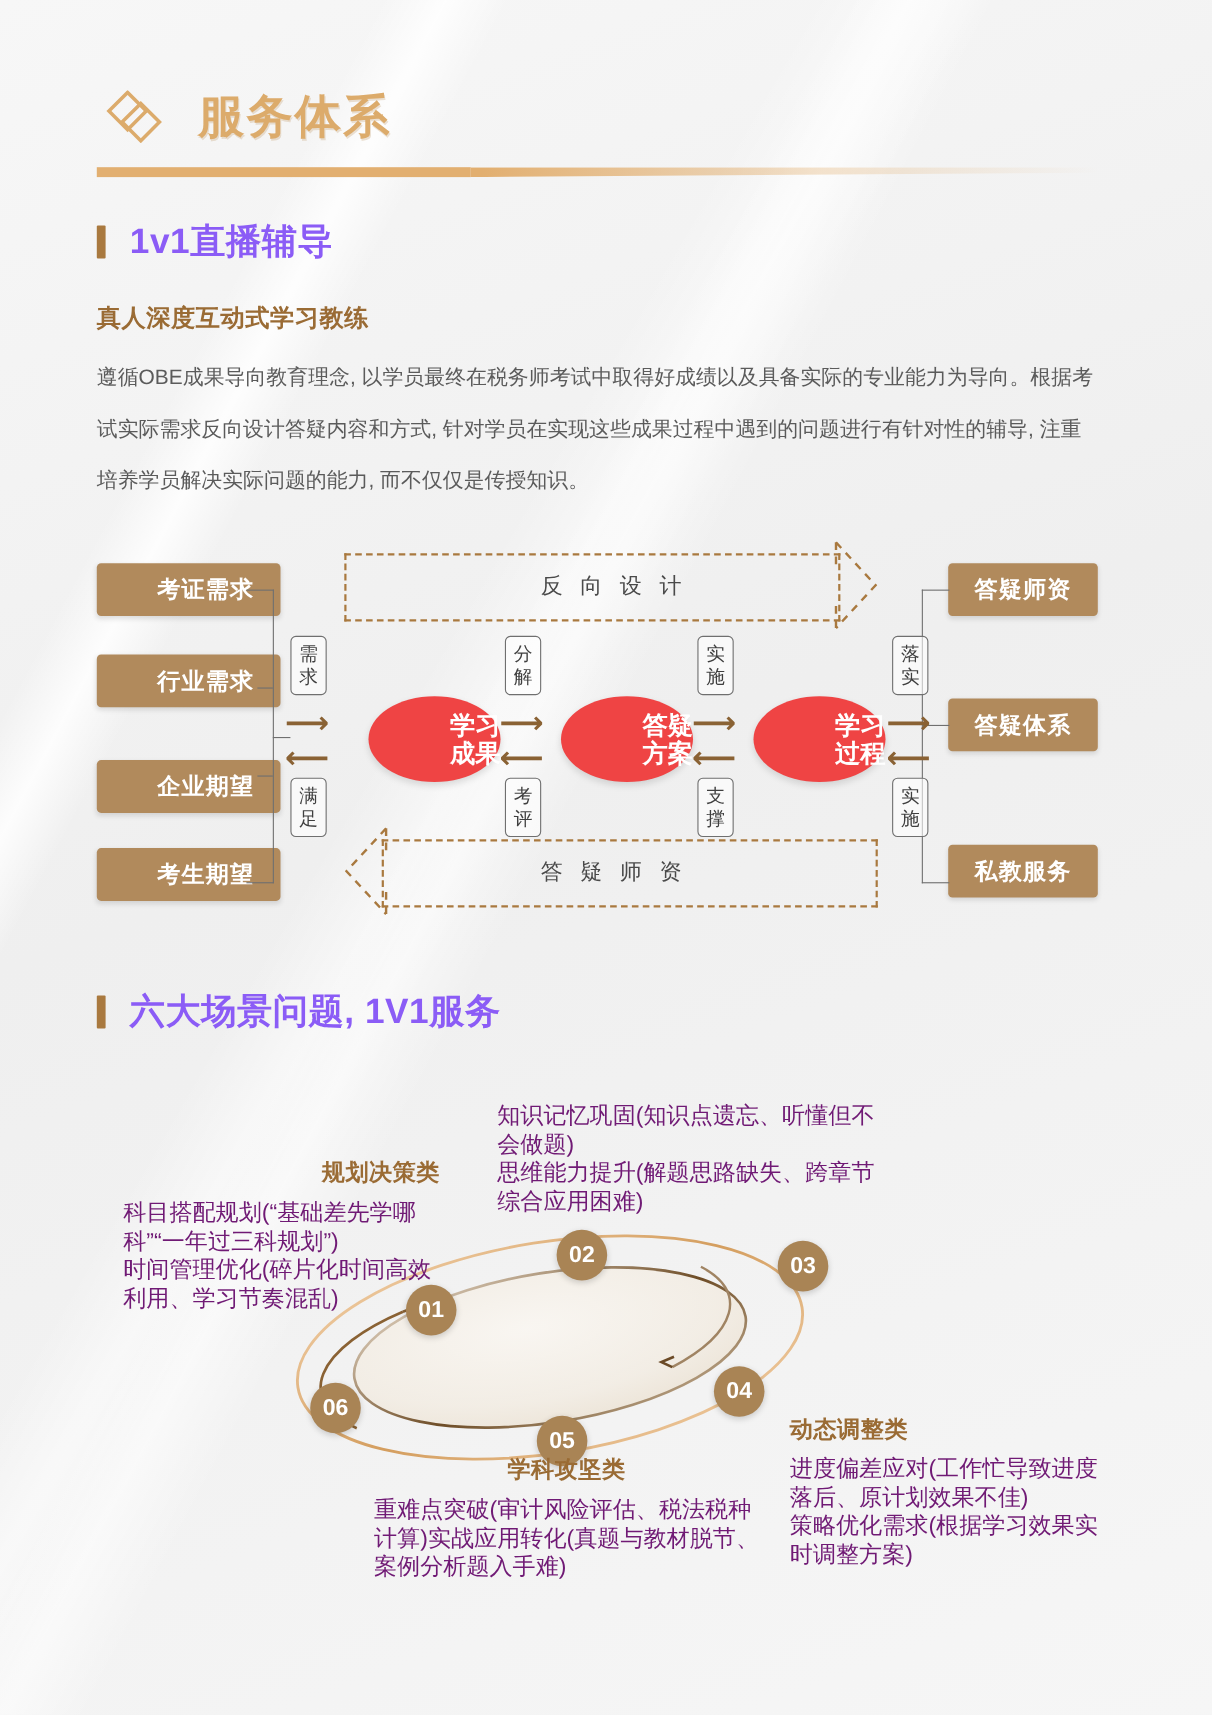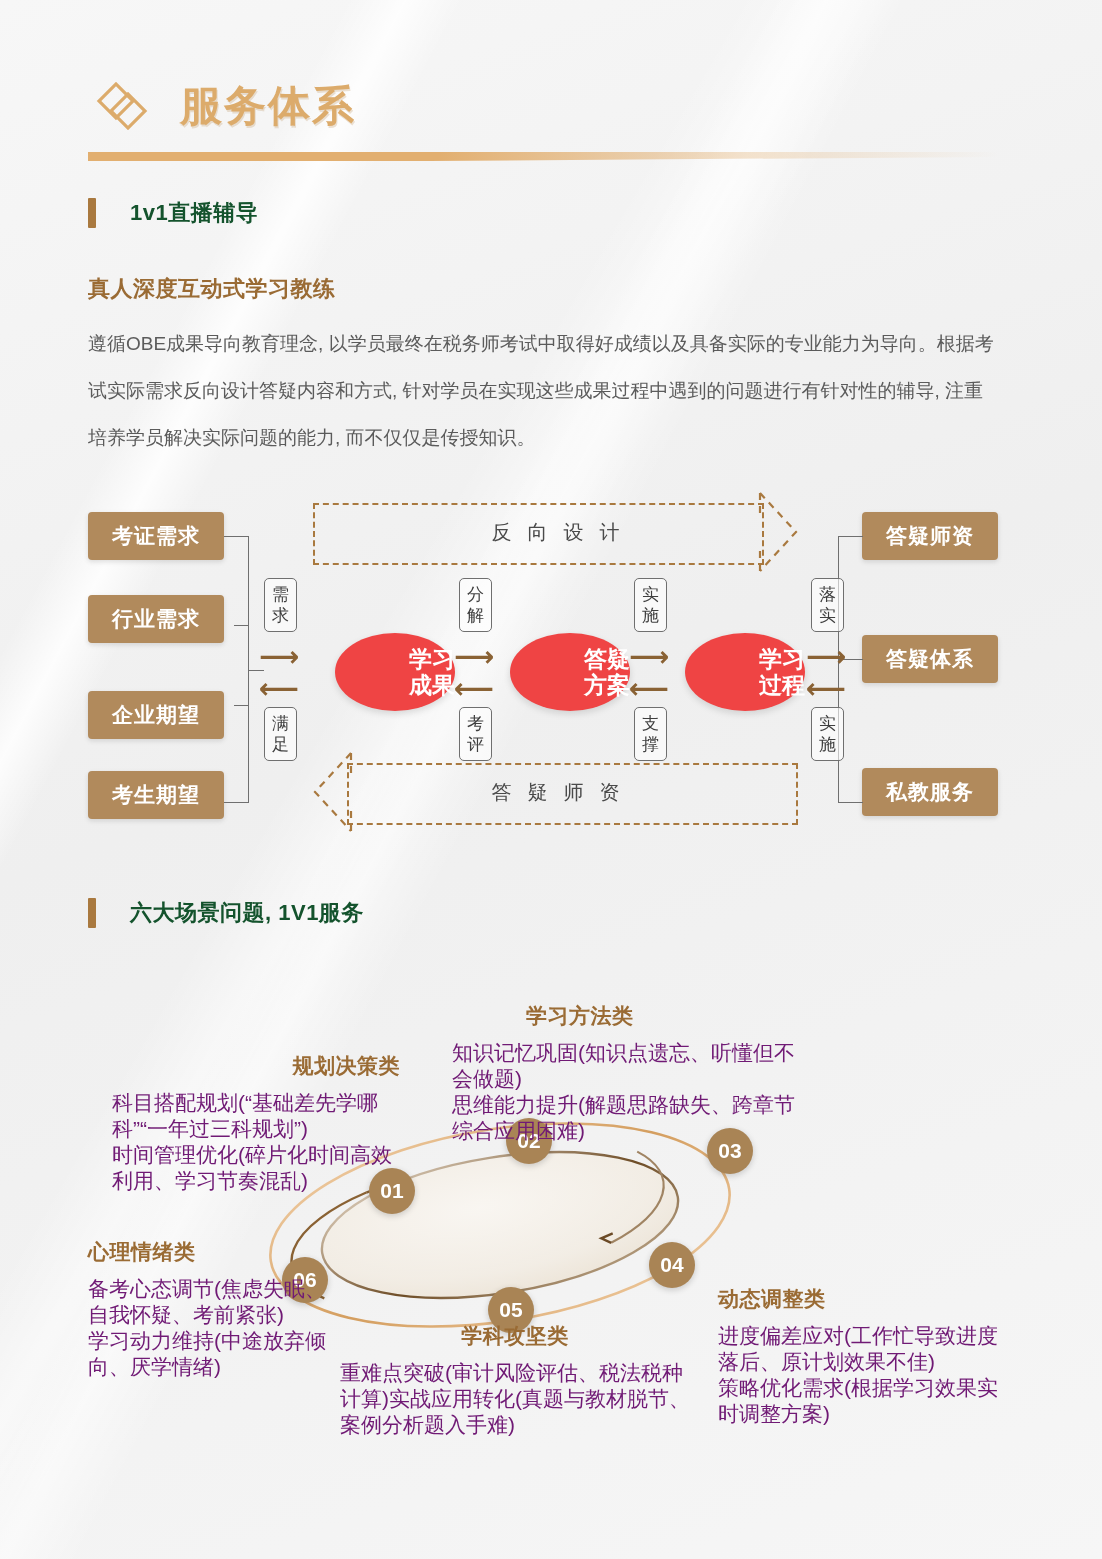--- a/index.html
+++ b/index.html
@@ -27,33 +27,33 @@
     text-shadow:1px 2px 0 rgba(190,150,100,.28);}
   .divider{position:absolute;left:88px;top:152px;width:910px;height:9px;}
   .div-thick{position:absolute;left:0;top:0;width:340px;height:9px;background:#e2af70;}
   .div-taper{position:absolute;left:340px;top:0;width:570px;height:9px;
     background:linear-gradient(100deg,#e2af70 0 2%,rgba(226,175,112,.95) 6%,rgba(226,175,112,.35) 55%,rgba(226,175,112,0) 100%);
     clip-path:polygon(0 0,100% 0,100% 55%,0 100%);}
 
   
   .sec-head{position:absolute;display:flex;align-items:center;gap:22px;}
   .sec-bar{width:8px;height:30px;background:#a9793f;border-radius:1px;}
-  .sec-text{font-size:22px;font-weight:700;color:#14532d;letter-spacing:.5px;margin-left:12px;}
+  .sec-text{font-size:32px;font-weight:700;color:#8b5cf6;letter-spacing:.5px;}
   #sec1{left:88px;top:198px;}
   #sec2{left:88px;top:898px;}
 
   .sub-head{position:absolute;left:88px;top:274px;font-size:22px;font-weight:700;color:#9a6b34;letter-spacing:.5px;}
   .para{position:absolute;left:88px;top:320px;width:912px;font-size:19px;line-height:47px;color:#5b5b5b;}
 
   
   .flow{position:absolute;left:88px;top:495px;width:910px;height:345px;}
   .fbox{position:absolute;width:136px;height:48px;background:#b18a5c;border-radius:4px;
     color:#fff;font-size:21px;font-weight:700;display:flex;align-items:center;justify-content:center;
     letter-spacing:1px;box-shadow:0 2px 5px rgba(0,0,0,.12);}
-  .fbox.l{left:0;} .fbox.r{left:774px;}
+  .fbox.l{left:0;padding-left:31px;} .fbox.r{left:774px;}
   .fbox.y1{top:17px;} .fbox.y2{top:100px;} .fbox.y3{top:196px;text-align:right;} .fbox.y4{top:276px;text-align:right;}
   .fbox.ry1{top:17px;} .fbox.ry2{top:140px;} .fbox.ry3{top:273px;}
   .bracket-l{position:absolute;left:136px;top:41px;width:24px;height:265px;
     border-left:0;border-top:1.6px solid #6f6f6f;border-right:1.6px solid #6f6f6f;border-bottom:1.6px solid #6f6f6f;}
   .bracket-l .mid{position:absolute;right:-16px;top:50%;width:16px;height:0;border-top:1.6px solid #6f6f6f;}
   .bracket-l .t2{position:absolute;right:0;top:33.2%;width:14px;height:0;border-top:1.6px solid #6f6f6f;}
   .bracket-l .t3{position:absolute;right:0;top:63.4%;width:14px;height:0;border-top:1.6px solid #6f6f6f;}
   .bracket-r{position:absolute;left:750px;top:41px;width:24px;height:265px;
     border-right:0;border-top:1.6px solid #6f6f6f;border-left:1.6px solid #6f6f6f;border-bottom:1.6px solid #6f6f6f;}
   .bracket-r .mid{position:absolute;left:0;top:46%;width:24px;height:0;border-top:1.6px solid #6f6f6f;}
@@ -278,37 +278,31 @@
       <div class="badge" style="left:27px;top:157px;">06</div>
     </div>
 
     <div class="cat" style="left:112px;top:62px;width:288px;">
       <div class="cat-t" style="text-align:right;">规划决策类</div>
       <div class="cat-b" style="white-space:pre-line;">科目搭配规划(“基础差先学哪科”“一年过三科规划”)
 时间管理优化(碎片化时间高效利用、学习节奏混乱)</div>
     </div>
 
     <div class="cat ctr" style="left:452px;top:12px;width:352px;">
-      <div class="cat-t" style="text-align:left;margin-left:74px;">学习方法类</div>
       <div class="cat-b" style="white-space:pre-line;">知识记忆巩固(知识点遗忘、听懂但不会做题)
 思维能力提升(解题思路缺失、跨章节综合应用困难)</div>
     </div>
 
 
     <div class="cat" style="left:340px;top:332px;width:350px;">
       <div class="cat-t" style="text-align:center;">学科攻坚类</div>
       <div class="cat-b">重难点突破(审计风险评估、税法税种计算)实战应用转化(真题与教材脱节、案例分析题入手难)</div>
     </div>
 
     <div class="cat" style="left:718px;top:295px;width:290px;">
       <div class="cat-t">动态调整类</div>
       <div class="cat-b" style="white-space:pre-line;">进度偏差应对(工作忙导致进度落后、原计划效果不佳)
 策略优化需求(根据学习效果实时调整方案)</div>
     </div>
 
-    <div class="cat" style="left:88px;top:248px;width:240px;">
-      <div class="cat-t">心理情绪类</div>
-      <div class="cat-b" style="white-space:pre-line;">备考心态调节(焦虑失眠、自我怀疑、考前紧张)
-学习动力维持(中途放弃倾向、厌学情绪)</div>
-    </div>
 
   </div>
 </div>
 
 </body></html>

